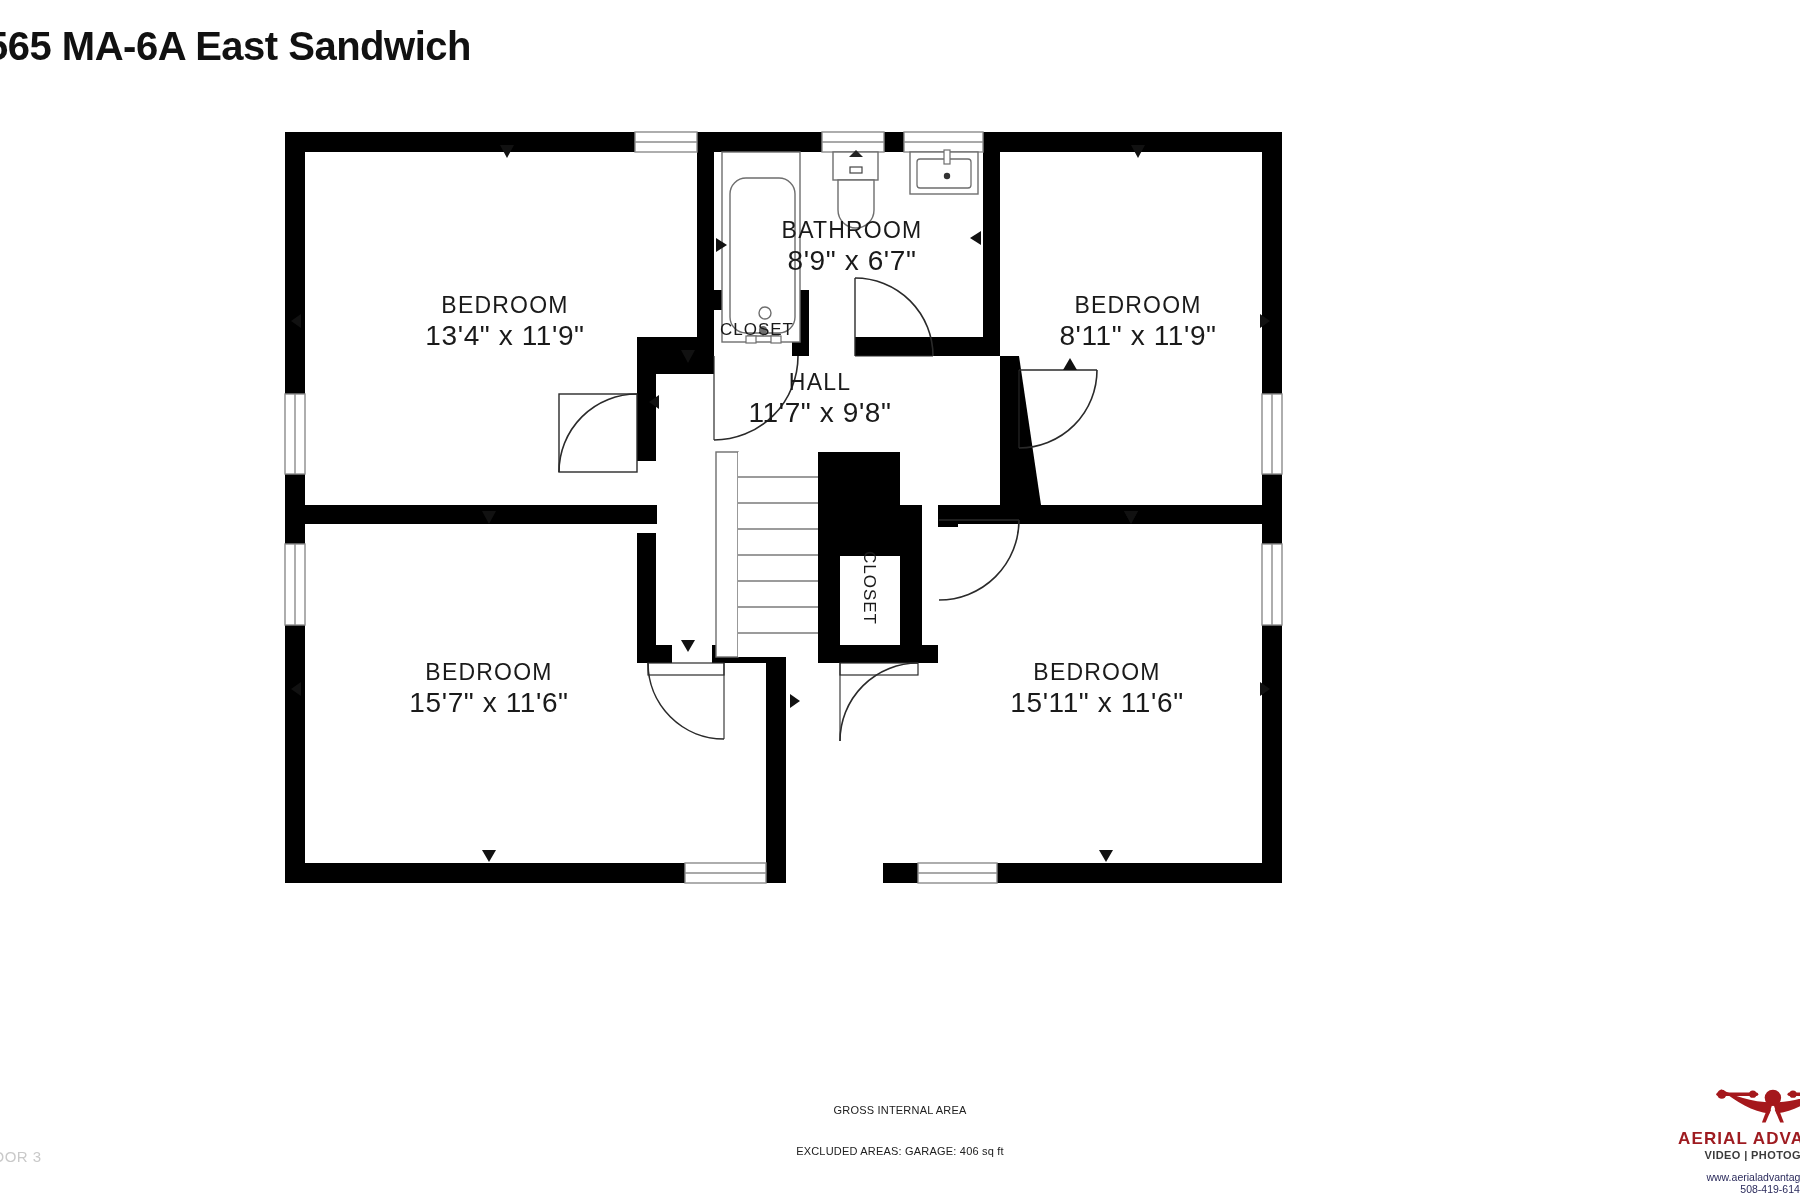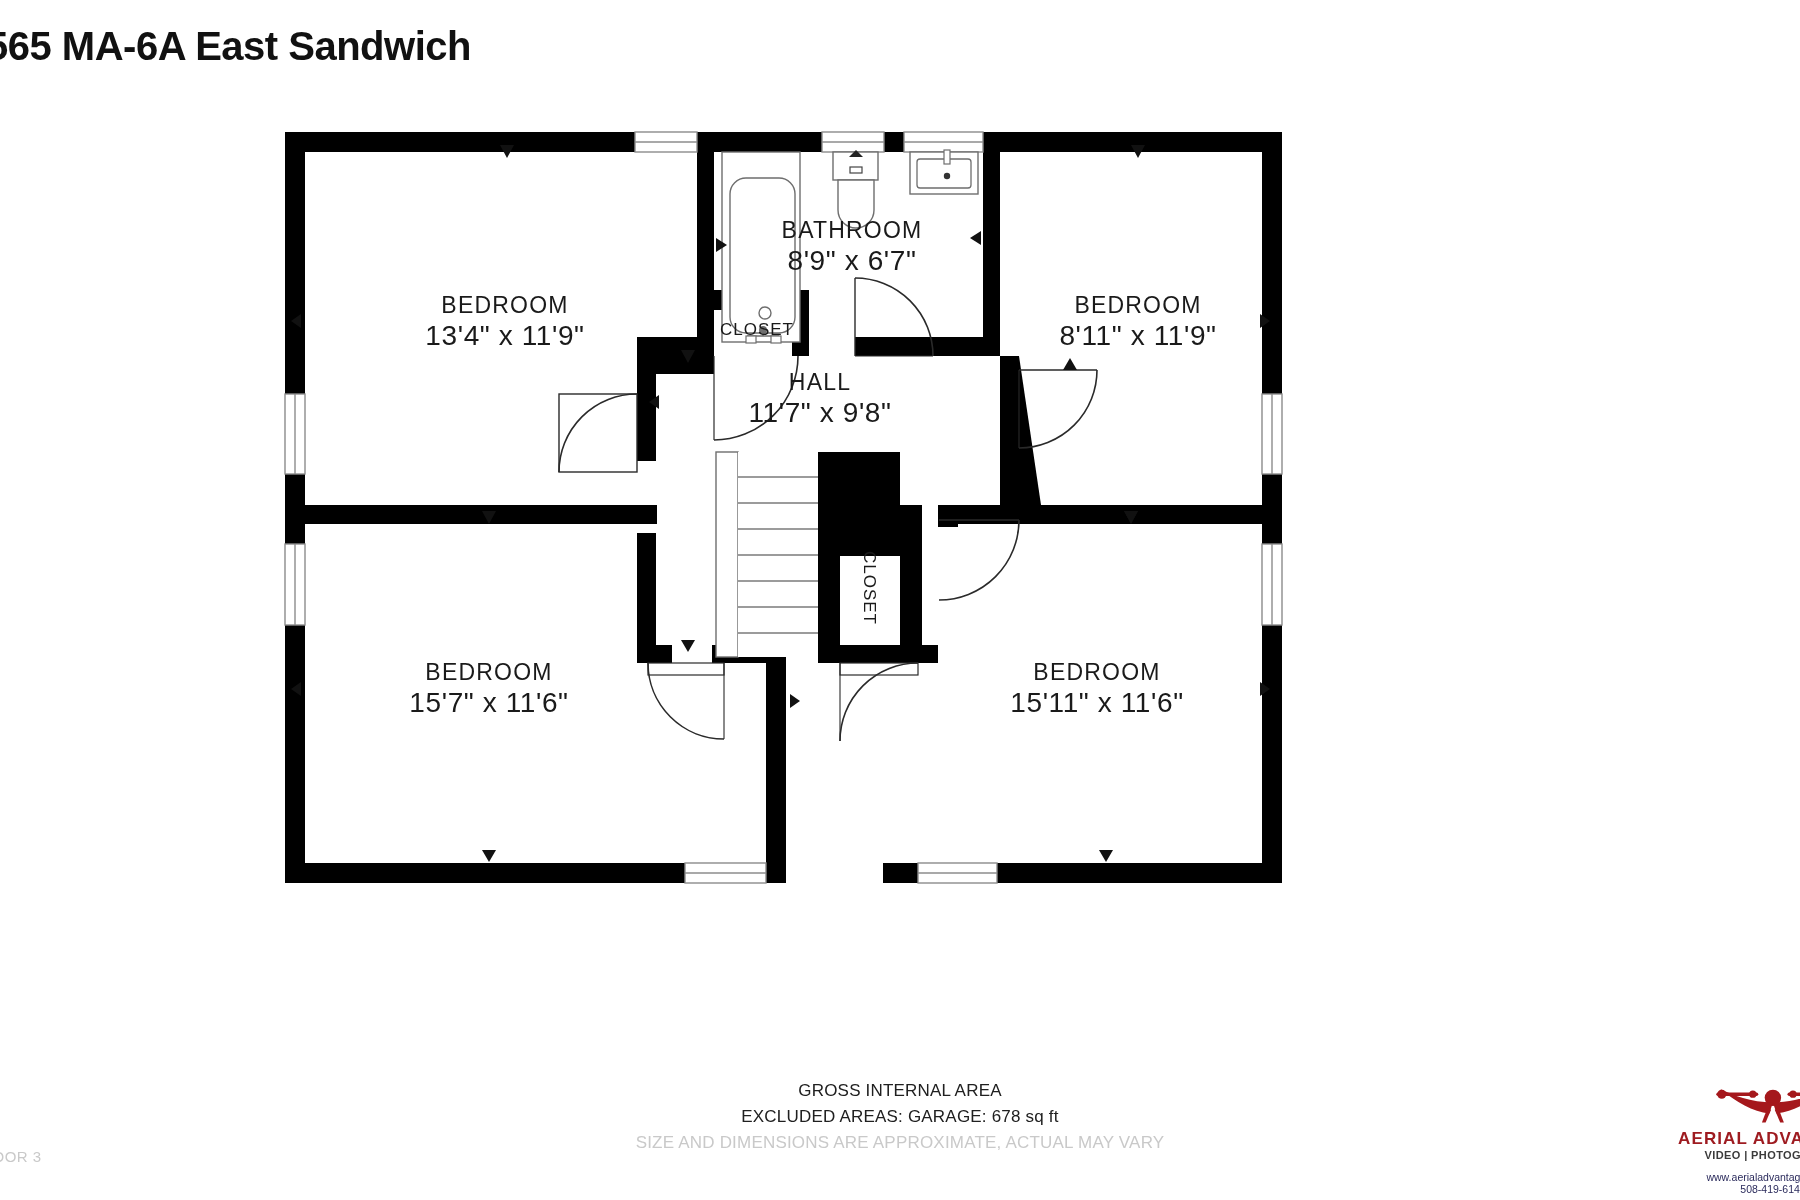--- a/index.html
+++ b/index.html
@@ -75,24 +75,25 @@
   #footer-block {
     position: absolute;
     left: 0;
     right: 0;
     top: 1078px;
     text-align: center;
     font-family: "Liberation Sans", sans-serif;
   }
   #footer-block .fl {
     display: block;
-    font-size: 17px;
+    font-size: 11px;
     color: #202020;
     line-height: 1.52;
     letter-spacing: 0.2px;
+    margin-top: 24px;
   }
   #footer-block .fl.muted {
     color: #c9c9c9;
   }
 
   #floor-tag {
     position: absolute;
     left: -26px;
     top: 1148px;
     font-size: 15px;
@@ -402,22 +403,21 @@
   <span class="rl-name">HALL</span>
   <span class="rl-dims">11'7" x 9'8"</span>
 </div>
 
 <div class="closet-label" style="left:757px; top:330px;">CLOSET</div>
 
 <div class="closet-label vertical" style="left:869px; top:588px;">CLOSET</div>
 
 <div id="footer-block">
   <span class="fl">GROSS INTERNAL AREA</span>
-  <span class="fl">EXCLUDED AREAS: GARAGE: 678 sq ft</span>
-  <span class="fl muted">SIZE AND DIMENSIONS ARE APPROXIMATE, ACTUAL MAY VARY</span>
+  <span class="fl">EXCLUDED AREAS: GARAGE: 406 sq ft</span>
 </div>
 
 <div id="floor-tag">FLOOR 3</div>
 
 <div id="brand-logo">
   <svg class="logo-mark" viewBox="0 0 140 46">
     <g fill="#a5181c">
 
       <rect x="8" y="7" width="46" height="4" rx="2"></rect>
       <rect x="86" y="7" width="46" height="4" rx="2"></rect>

